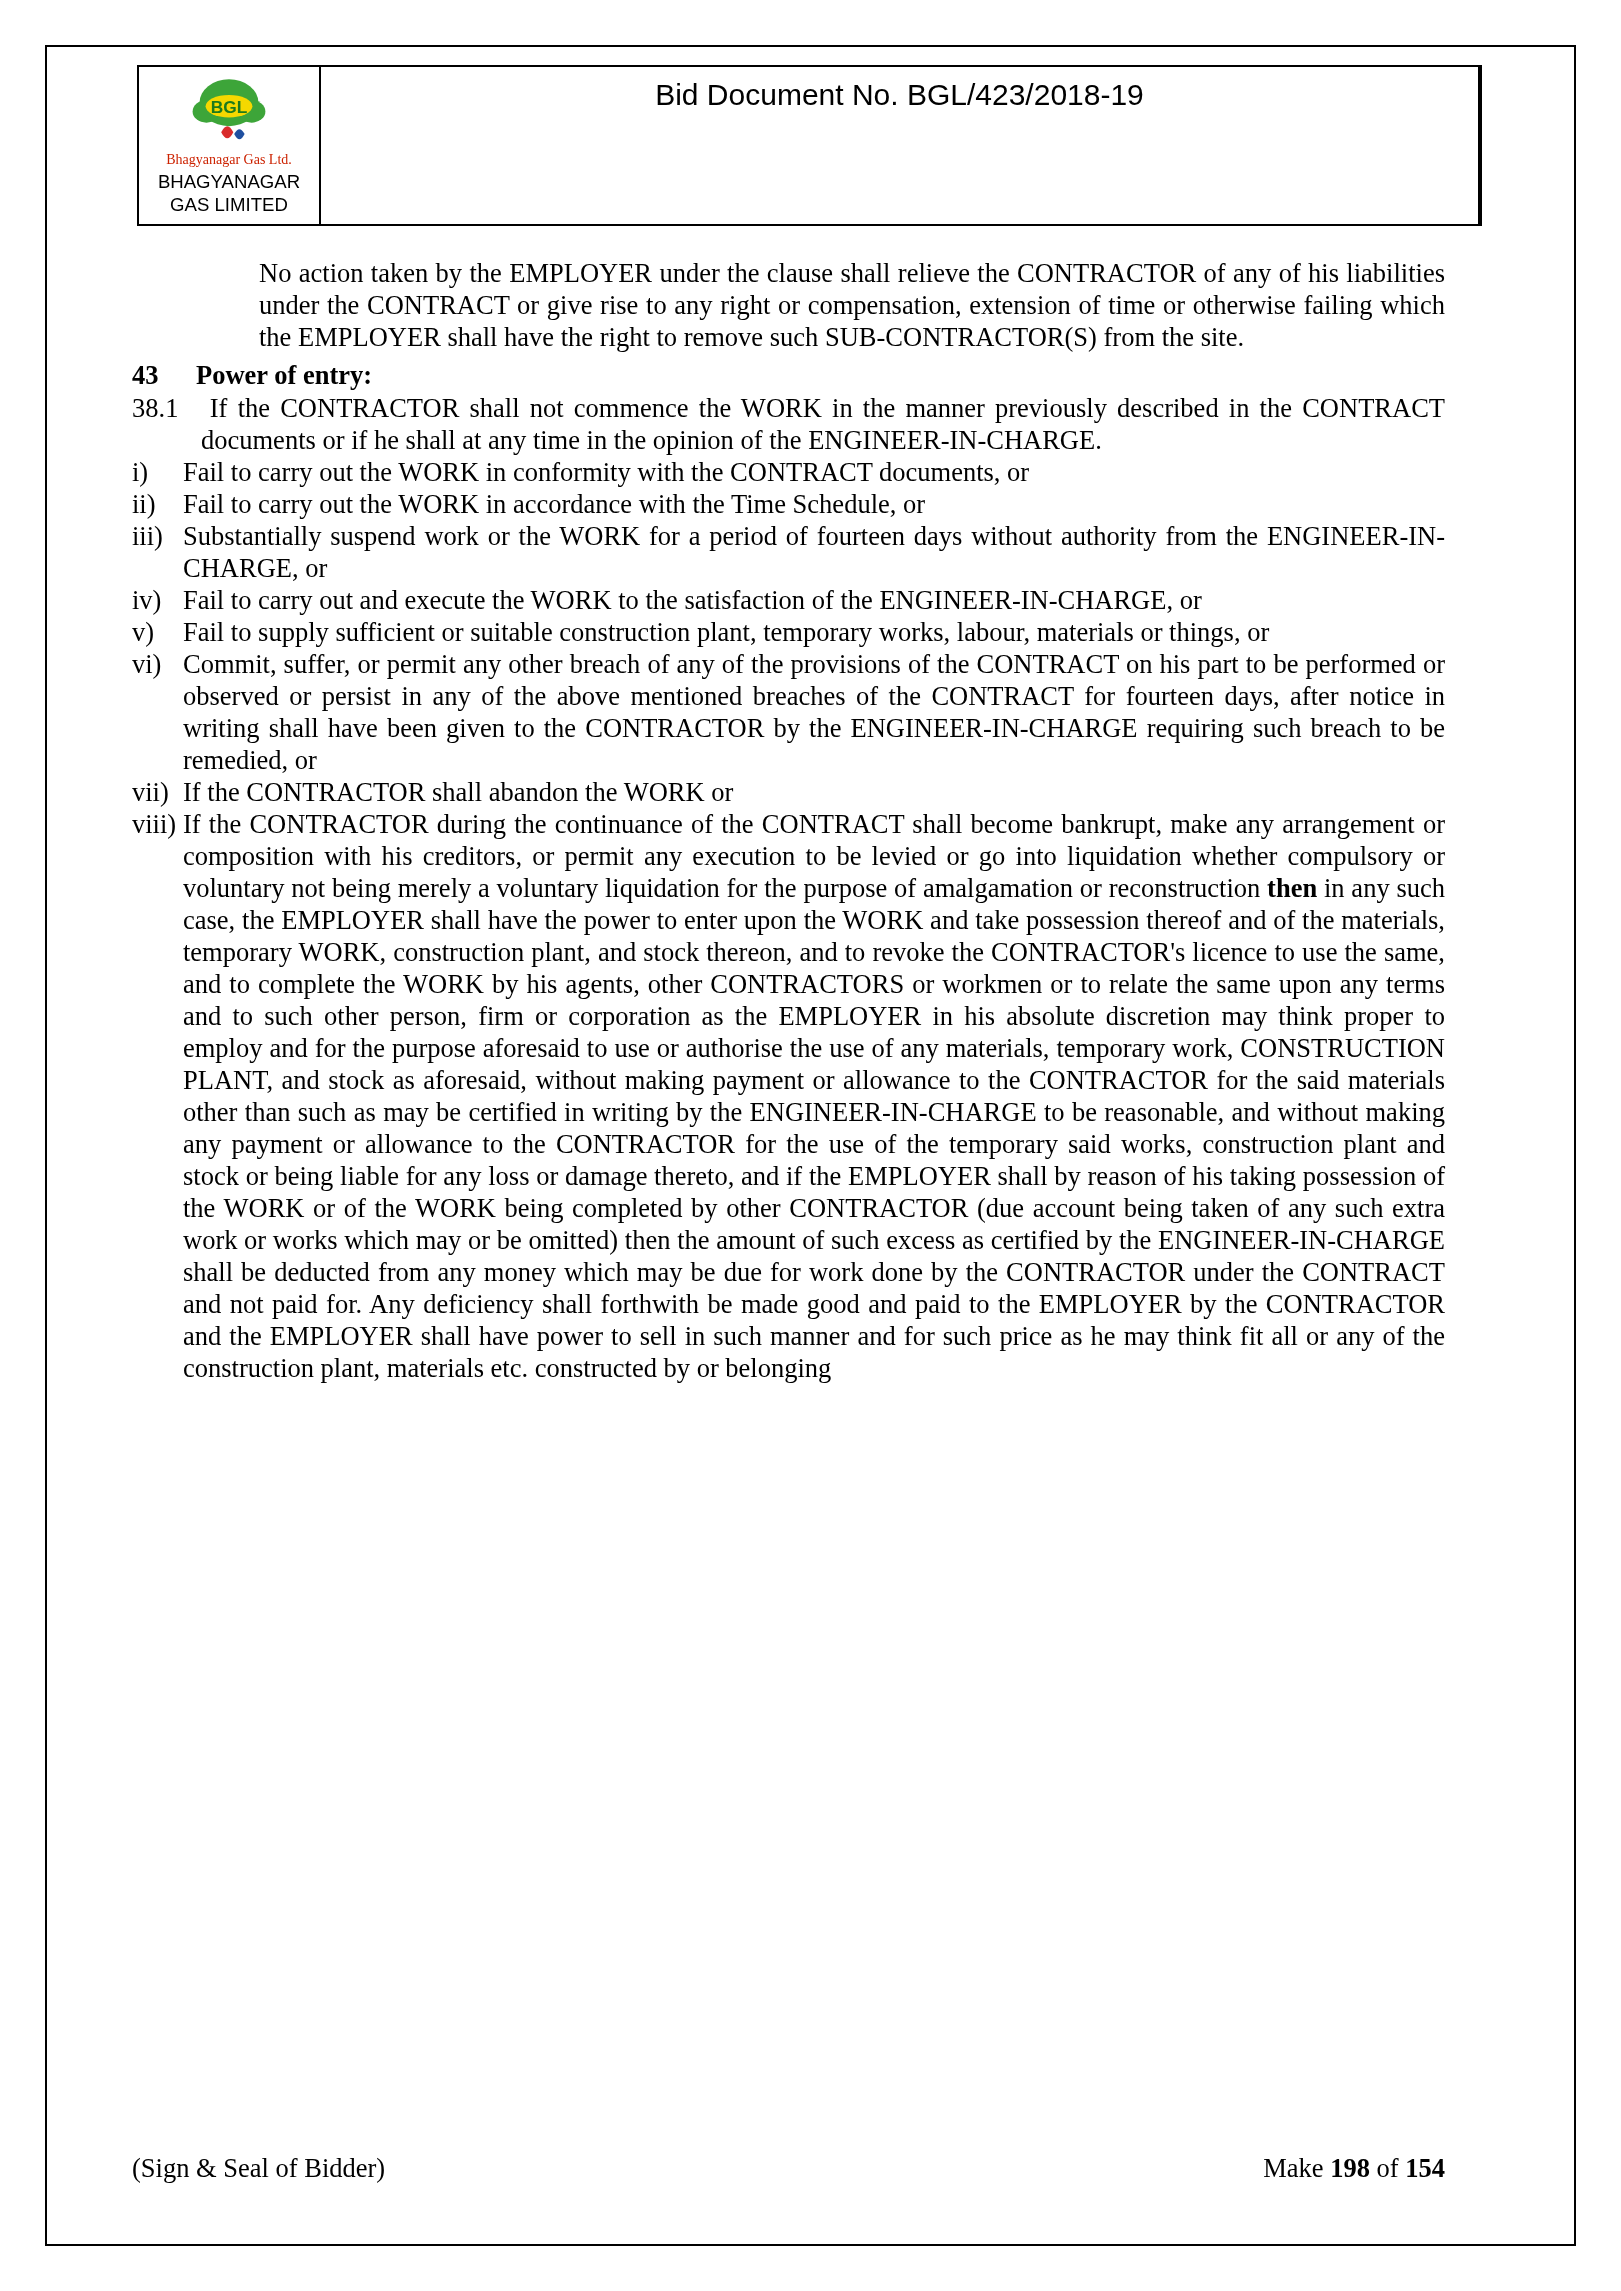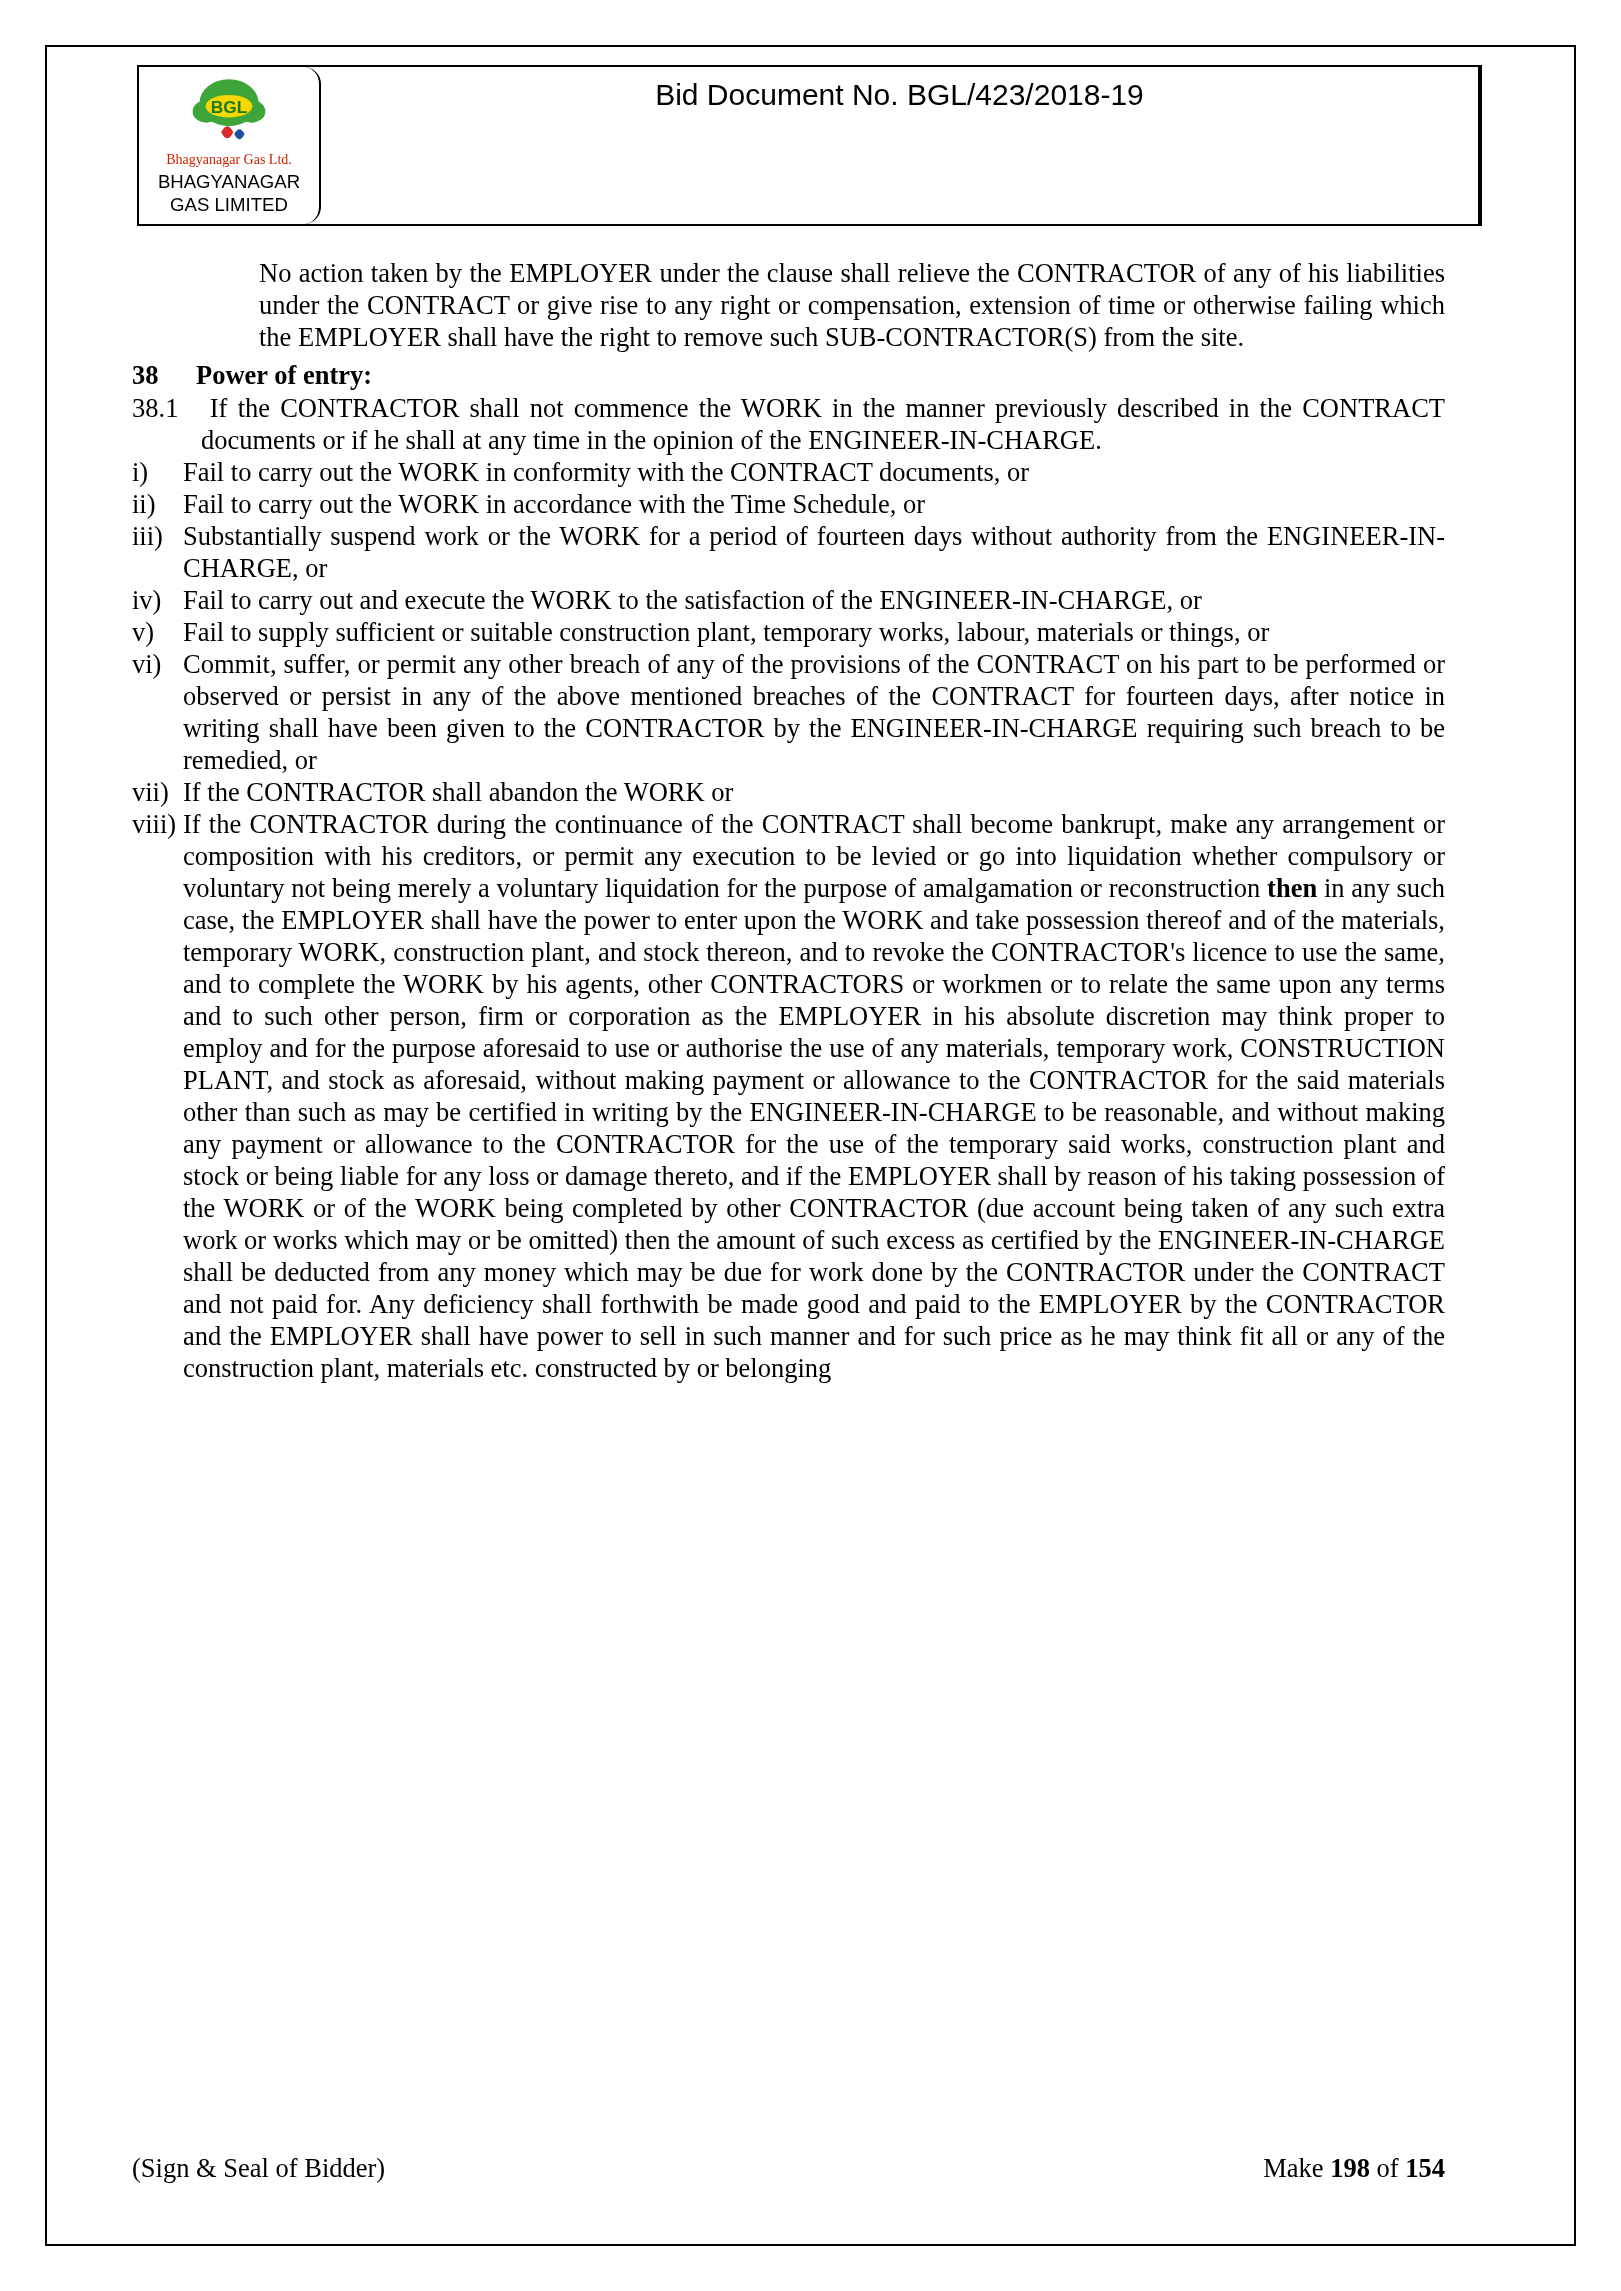--- a/index.html
+++ b/index.html
@@ -29,21 +29,20 @@
     background: #fff;
   }
   .logo-cell {
     width: 182px;
     flex: 0 0 182px;
     border-right: 2px solid #000;
     display: flex; flex-direction: column;
     align-items: center; justify-content: center;
     padding: 7.8px 5.9px;
     text-align: center;
-    border-radius: 17px;
   }
   .logo-svg { width: 106px; height: 78px; }
   .tagline {
     font-size: 14px;
     color: #cc2200;
     line-height: 14.7px;
   }
   .company {
     font-family: "Liberation Sans", sans-serif;
     font-size: 18.6px;
@@ -135,21 +134,21 @@
     </div>
     <div class="title-cell">
       <div class="doc-no">Bid Document No. BGL/423/2018-19</div>
     </div>
   </div>
 
   <div class="doc-body">
     <p class="intro">No action taken by the EMPLOYER under the clause shall relieve the CONTRACTOR of any of his liabilities under the CONTRACT or give rise to any right or compensation, extension of time or otherwise failing which the EMPLOYER shall have the right to remove such SUB-CONTRACTOR(S) from the site.</p>
 
     <div class="section-head">
-      <span class="num">38</span>
+      <span class="num">43</span>
       <span>Power of entry:</span>
     </div>
 
     <div class="clause-row">
       <span class="num">38.1</span>
       <span class="txt">If the CONTRACTOR shall not commence the WORK in the manner previously described in the CONTRACT documents or if he shall at any time in the opinion of the ENGINEER-IN-CHARGE.</span>
     </div>
 
     <div class="li">
       <span class="lbl">i)</span>

